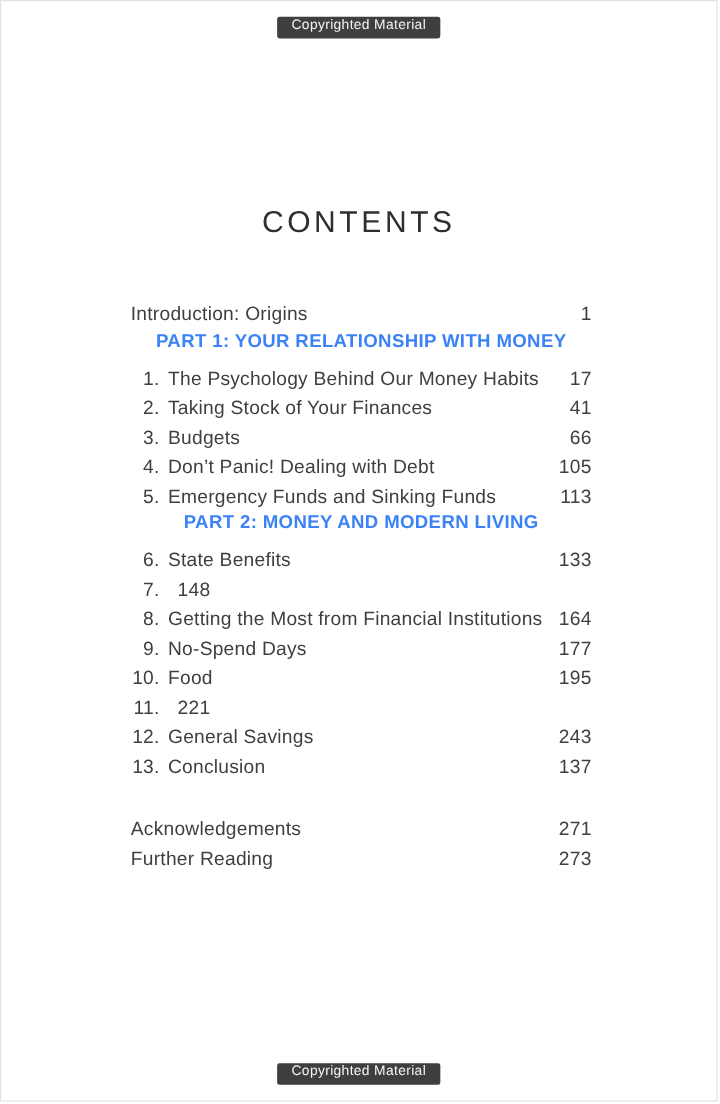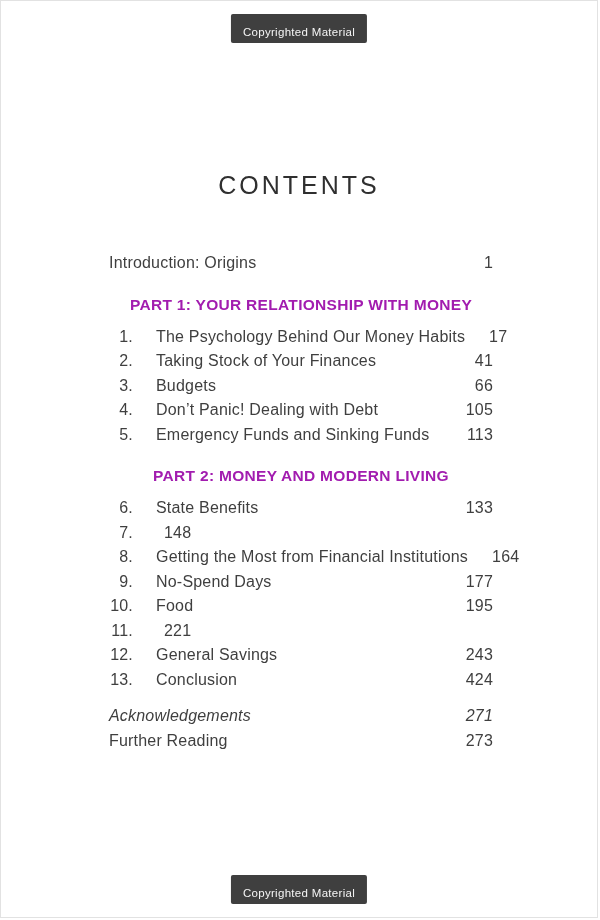--- a/index.html
+++ b/index.html
@@ -19,21 +19,21 @@
     position: relative;
   }
   .copyright-banner {
     position: absolute;
     left: 50%;
     transform: translateX(-50%);
     background: #3f3f3f;
     color: #f5f5f5;
     font-size: 11.5px;
     letter-spacing: 0.3px;
-    padding: 12px 12px 5px 12px;
+    padding: 1px 12px 5px 12px;
     border-radius: 2px;
     white-space: nowrap;
   }
   .copyright-banner.top { top: 13px; }
   .copyright-banner.bottom { bottom: 13px; }
   .book-title {
     position: absolute;
     top: 170px;
     left: 0;
     width: 100%;
@@ -49,21 +49,20 @@
     left: 108px;
     width: 384px;
     font-size: 16px;
     color: #3f3f3f;
   }
   .toc-row {
     display: flex;
     align-items: baseline;
     line-height: 24.5px;
     letter-spacing: 0.2px;
-    gap: 16px;
   }
   .toc-row .num {
     width: 24px;
     text-align: right;
     flex: 0 0 auto;
     margin-right: 7px;
   }
   .toc-row .label {
     flex: 1 1 auto;
     white-space: nowrap;
@@ -71,26 +70,25 @@
   .toc-row .pg {
     flex: 0 0 auto;
     text-align: right;
     margin-left: 8px;
   }
   .part-heading {
     text-align: center;
     font-weight: 700;
     font-size: 15.5px;
     letter-spacing: 0.3px;
-    color: #a21caf;
-    margin-top: 20px;
+    color: #3b82f6;
     margin-bottom: 11px;
     white-space: nowrap;
   }
-  .gap-before-back { margin-top: 12px; font-style: italic; }
+  .gap-before-back { margin-top: 28px; }
 </style>
 </head>
 <body>
 
 <div class="page">
   <div class="copyright-banner top">Copyrighted Material</div>
 
   <h1 class="book-title">CONTENTS</h1>
 
   <div class="toc" id="toc-body">
@@ -154,21 +152,21 @@
         <span class="pg">221</span>
       </div>
       <div class="toc-row">
         <span class="num">12.</span>
         <span class="label">General Savings</span>
         <span class="pg">243</span>
       </div>
       <div class="toc-row">
         <span class="num">13.</span>
         <span class="label">Conclusion</span>
-        <span class="pg">424</span>
+        <span class="pg">137</span>
       </div>
       <div class="toc-row gap-before-back">
         <span class="label">Acknowledgements</span>
         <span class="pg">271</span>
       </div>
       <div class="toc-row">
         <span class="label">Further Reading</span>
         <span class="pg">273</span>
       </div>
     </div>

